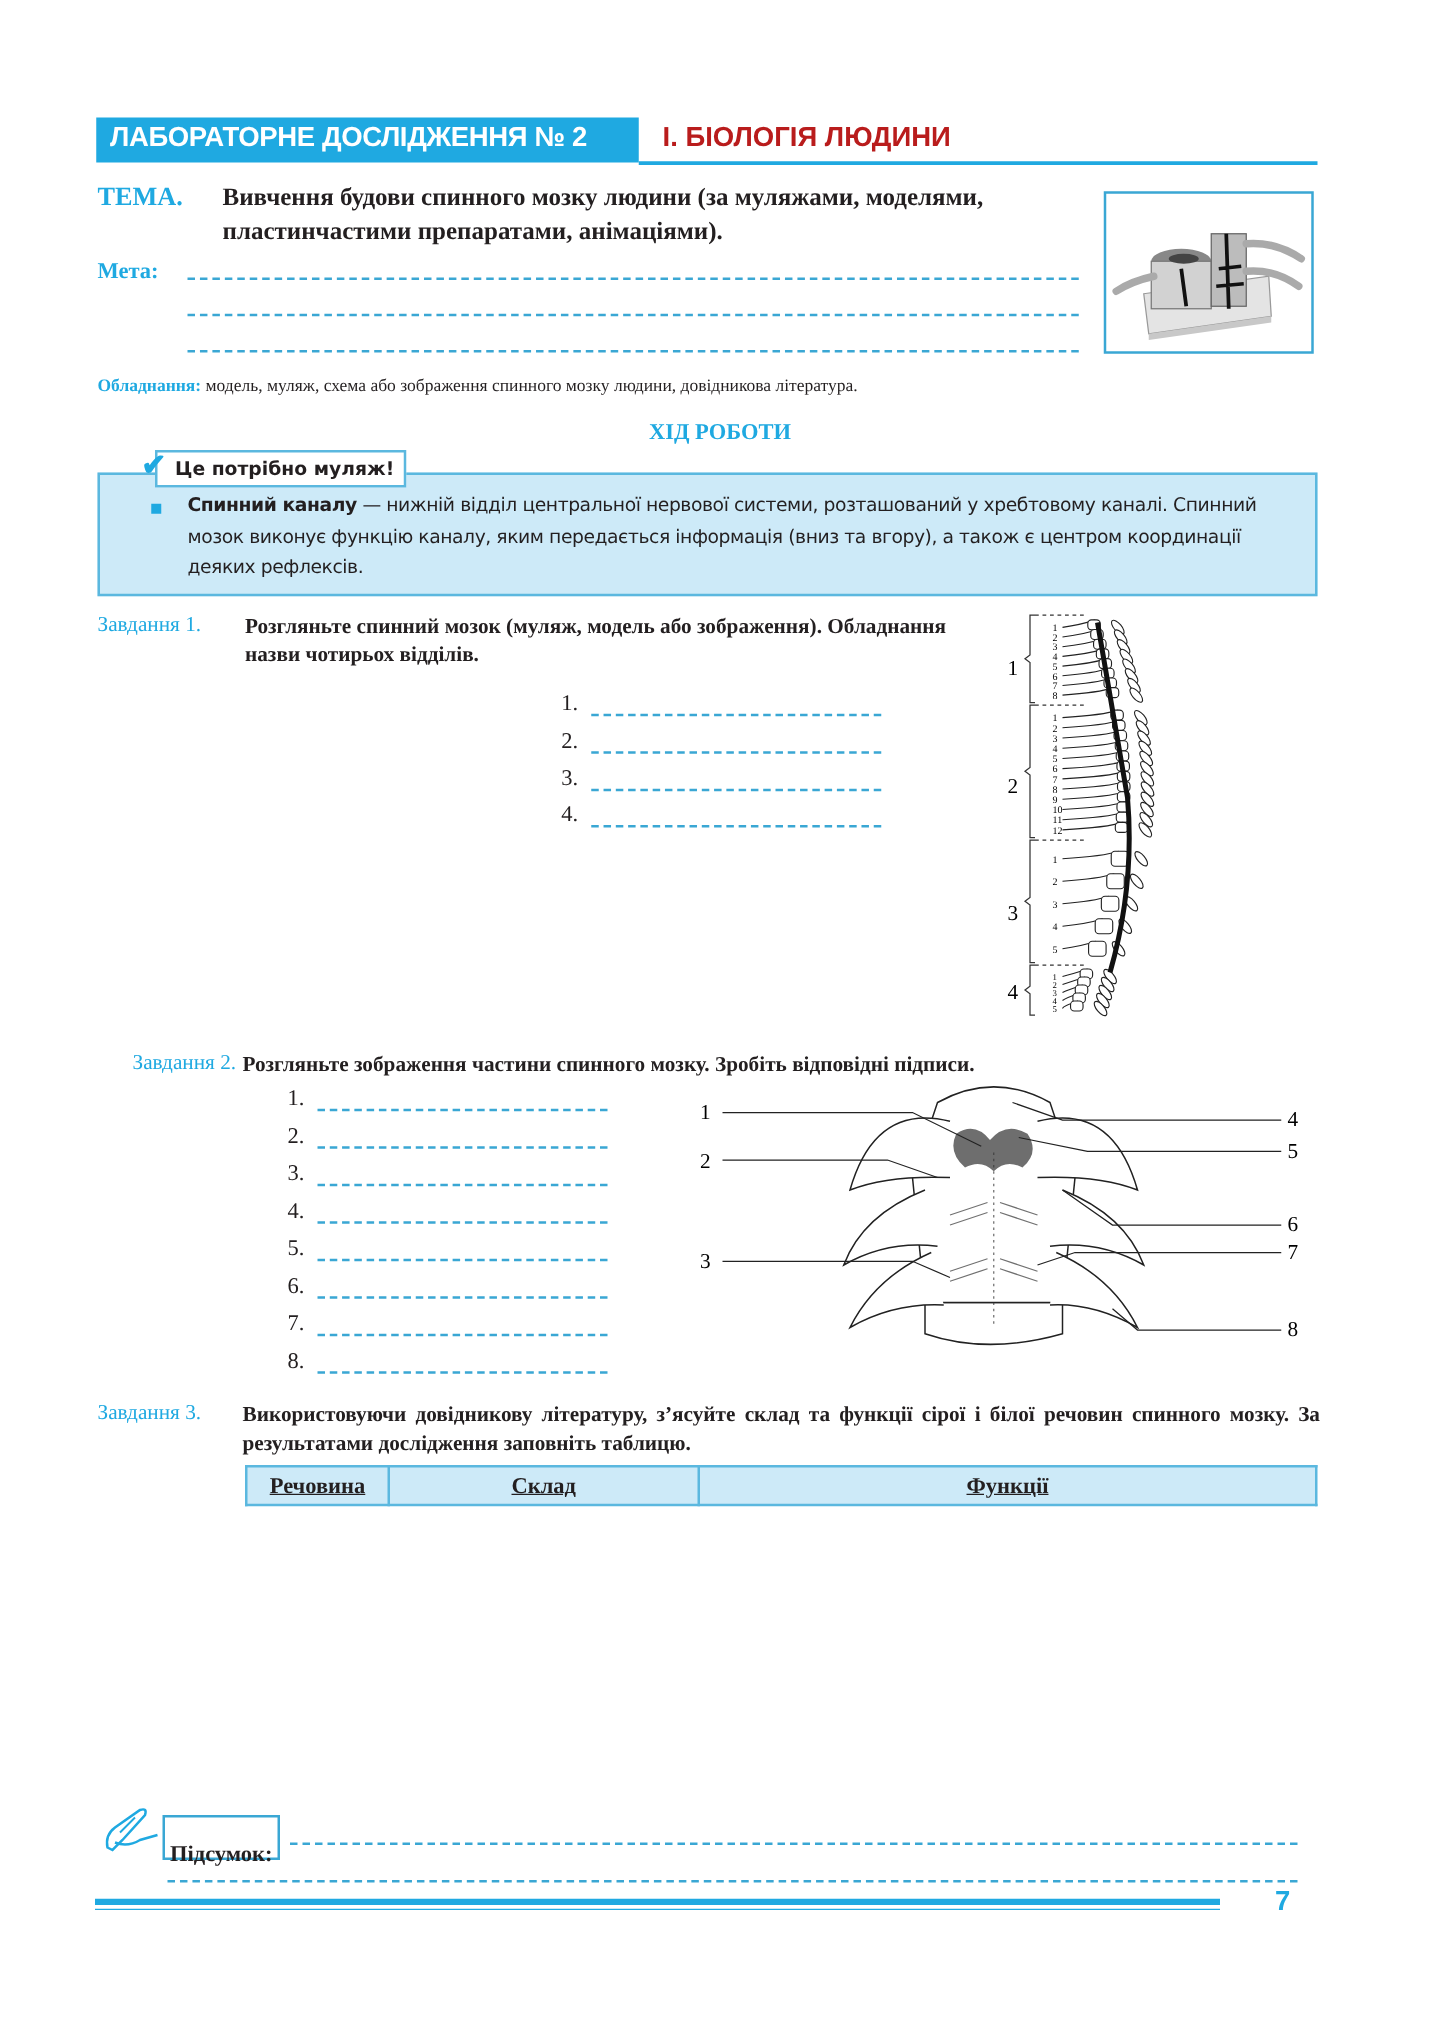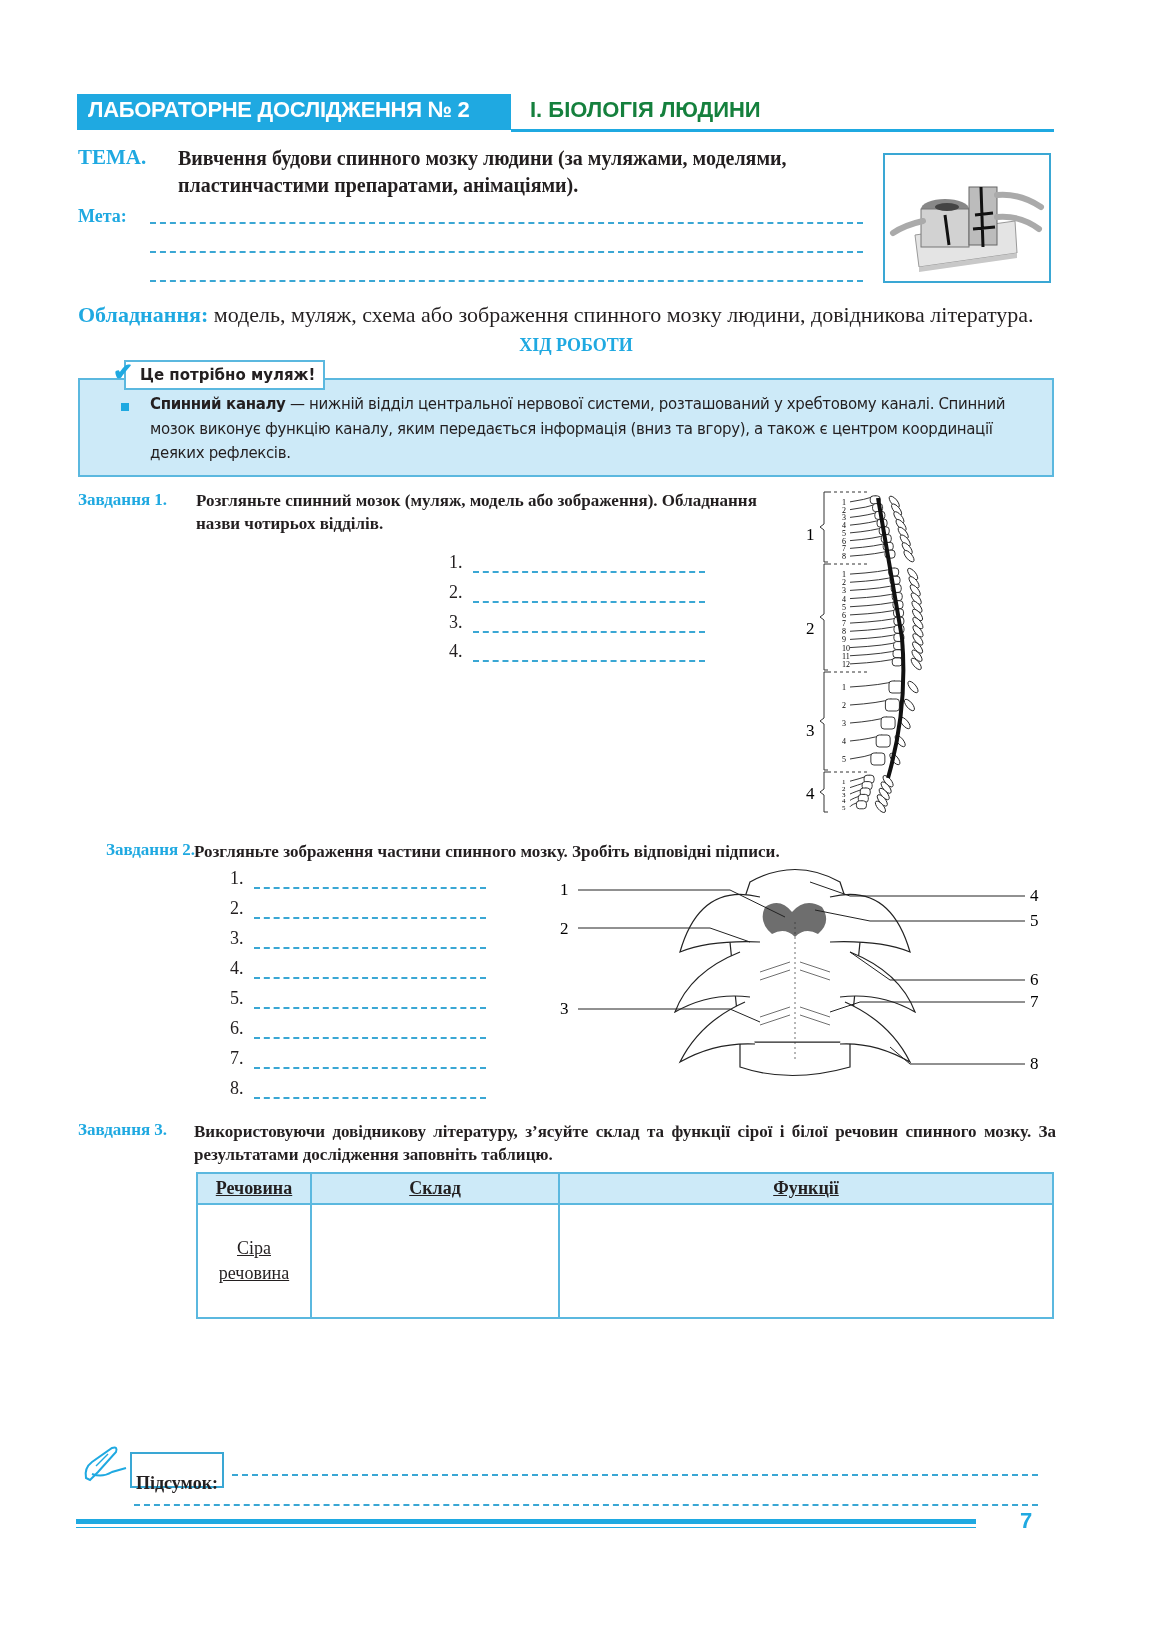--- a/index.html
+++ b/index.html
@@ -3,44 +3,44 @@
   <meta charset="utf-8">
   <style>
     * { box-sizing: border-box; margin: 0; padding: 0; }
     html, body { width: 1152px; height: 1629px; background: #ffffff; }
     body { position: relative; font-family: "Liberation Serif", serif; color: #231f20; overflow: hidden; }
     .abs { position: absolute; }
 
     
     .hdr-band { left: 77px; top: 94px; width: 434px; height: 36px; background: #1fa9e1; }
     .hdr-title { left: 88px; top: 97px; font-family: "Liberation Sans", sans-serif; font-weight: bold; font-size: 22px; color: #ffffff; letter-spacing: -0.3px; white-space: nowrap; }
-    .hdr-section { left: 530px; top: 97px; font-family: "Liberation Sans", sans-serif; font-weight: bold; font-size: 22px; color: #15803d; white-space: nowrap; }
+    .hdr-section { left: 530px; top: 97px; font-family: "Liberation Sans", sans-serif; font-weight: bold; font-size: 22px; color: #b91c1c; white-space: nowrap; }
     .hdr-rule { left: 511px; top: 129px; width: 543px; height: 3px; background: #1fa9e1; }
 
     .tema-label { left: 78px; top: 145px; font-size: 21px; font-weight: bold; color: #1fa9e1; }
     .tema-text { left: 178px; top: 145px; width: 680px; font-size: 20px; font-weight: bold; line-height: 27px; }
 
     .meta-label { left: 78px; top: 206px; font-size: 18px; font-weight: bold; color: #1fa9e1; }
     .meta-line { left: 150px; width: 713px; height: 0; border-bottom: 2px dashed #3aa7d4; }
 
     .photo-box { left: 883px; top: 153px; width: 168px; height: 130px; border: 2px solid #3aa7d4; background: #fff; }
 
-    .equip { left: 78px; top: 302px; font-size: 22px; white-space: nowrap; }
+    .equip { left: 78px; top: 302px; font-size: 14px; white-space: nowrap; }
     .equip .lbl { font-weight: bold; color: #1fa9e1; }
 
     .hid { left: 0; width: 1152px; top: 335px; text-align: center; font-size: 18px; font-weight: bold; color: #1fa9e1; }
 
     
     .info-box { left: 78px; top: 378px; width: 976px; height: 99px; background: #cdeaf8; border: 2px solid #5bb8df; }
     .info-tab { left: 124px; top: 360px; height: 30px; padding: 0 8px 0 14px; background: #fff; border: 2px solid #5bb8df; font-family: "DejaVu Sans", sans-serif; font-weight: bold; font-size: 15px; line-height: 26px; white-space: nowrap; }
     .check-icon { left: 113px; top: 358px; font-size: 24px; color: #1fa9e1; font-weight: bold; }
     .bullet { left: 121px; top: 403px; width: 8px; height: 8px; background: #1fa9e1; }
     .info-text { left: 150px; top: 392px; width: 895px; font-family: "DejaVu Sans", sans-serif; font-size: 15px; line-height: 24.5px; letter-spacing: -0.35px; }
 
-    .task-label { font-size: 17px; font-weight: bold; color: #1fa9e1; white-space: nowrap; }
+    .task-label { font-size: 17px; font-weight: normal; color: #1fa9e1; white-space: nowrap; }
     .task-text { font-size: 17px; font-weight: bold; line-height: 23px; }
 
     .num-row { font-size: 18px; white-space: nowrap; display: flex; align-items: flex-end; }
     .num-row .n { width: 24px; }
     .num-row .line { display: inline-block; border-bottom: 2px dashed #3aa7d4; height: 14px; }
 
     
     table.res { position: absolute; left: 196px; top: 1172px; width: 858px; border-collapse: collapse; text-decoration: underline; }
     table.res th, table.res td { border: 2px solid #5bb8df; }
     table.res th { background: #cdeaf8; height: 31px; font-size: 18px; font-weight: bold; }
@@ -352,25 +352,20 @@
       <col>
     </colgroup>
   <thead>
     <tr>
       <th>Речовина</th>
       <th>Склад</th>
       <th>Функції</th>
     </tr>
   </thead>
   <tbody>
-    <tr>
-      <td style="padding:0 14px;">Сіра речовина</td>
-      <td></td>
-      <td></td>
-    </tr>
   </tbody>
 </table>
 
 <svg class="abs pen-icon" viewBox="0 0 48 40">
   <path d="M4 34 Q2 24 10 18 L30 4 Q36 2 34 8 L16 28 L8 36 Z" fill="none" stroke="#1fa9e1" stroke-width="2"></path>
   <path d="M10 30 Q20 34 30 28 L44 24" fill="none" stroke="#1fa9e1" stroke-width="2"></path>
   <path d="M14 22 L26 10" stroke="#1fa9e1" stroke-width="1.5"></path>
 </svg>
 <div class="abs summary-box">Підсумок:</div>
 <div class="abs sum-line" style="left:232px; top:1474px; width:806px;"></div>

